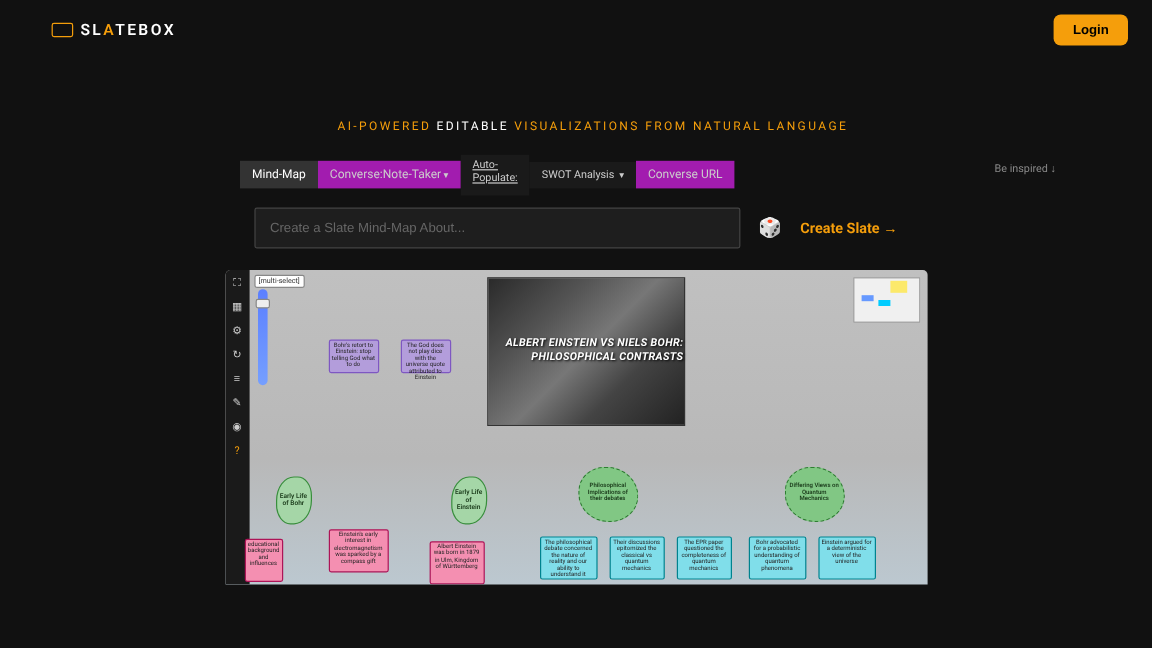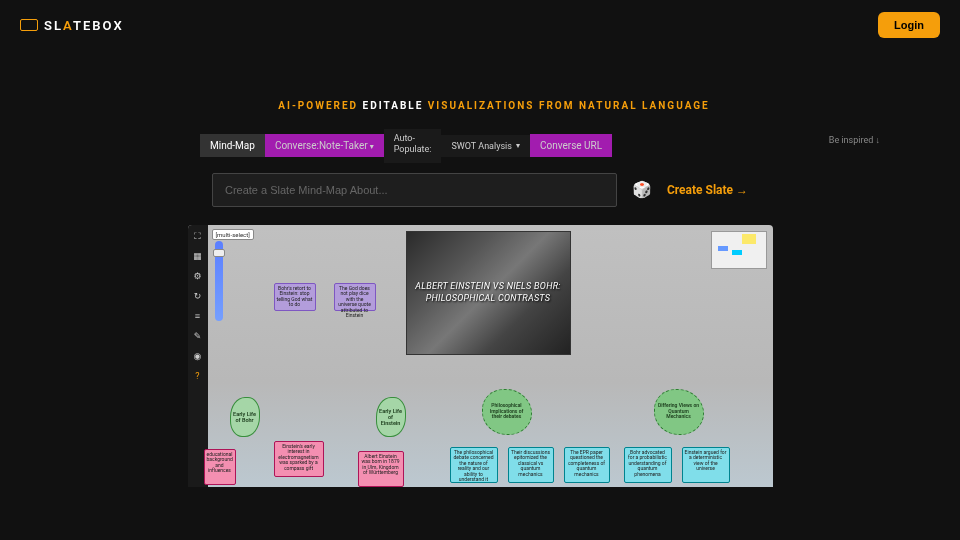--- a/index.html
+++ b/index.html
@@ -16,20 +16,21 @@
     .header {
       display: flex;
       align-items: center;
       padding: 12px 20px;
       position: relative;
     }
     .logo {
       display: flex;
       align-items: center;
       gap: 6px;
+      margin-left: 23px;
     }
     .logo-box {
       width: 18px;
       height: 12px;
       border: 1.5px solid #f59e0b;
       border-radius: 2px;
     }
     .logo-text {
       font-size: 13px;
       letter-spacing: 2px;
@@ -67,21 +68,21 @@
     .hero h1 {
       font-size: 42px;
       font-weight: 800;
       letter-spacing: -0.5px;
     }
     .hero h1 .accent { color: #f59e0b; }
     .tagline {
       margin-top: 12px;
       font-size: 10px;
       letter-spacing: 2px;
-      font-weight: 700;
+      font-weight: 400;
       margin-left: 28px;
     }
     .tagline .p1 { color: #f59e0b; }
     .tagline .p2 { color: #fff; }
     .tagline .p3 { color: #f59e0b; }
     
     .tab-row {
       display: flex;
       align-items: center;
       margin: 18px auto 0;
@@ -102,20 +103,21 @@
     }
     .tab-wide {
       padding: 4px 10px 8px;
       font-size: 9px;
       color: #ccc;
       background: #1a1a1a;
       display: flex;
       flex-direction: column;
       align-items: flex-start;
       line-height: 1.2;
+      text-decoration: underline;
     }
     .tab-swot {
       padding: 6px 10px;
       font-size: 9px;
       color: #ccc;
       background: #1a1a1a;
       display: flex;
       align-items: center;
       gap: 2px;
       justify-content: center;
@@ -250,26 +252,27 @@
       background: linear-gradient(135deg, #2a2a2a 0%, #555 30%, #777 50%, #444 70%, #222 100%);
       border: 1px solid #333;
       display: flex;
       align-items: center;
       justify-content: center;
       text-align: center;
     }
     .photo-text {
       color: #fff;
       font-size: 9px;
-      font-weight: 400;
+      font-weight: 700;
       text-shadow: 1px 1px 2px #000;
       line-height: 1.3;
       text-transform: uppercase;
       font-style: italic;
       letter-spacing: 0.3px;
+      text-align: right;
     }
     
     .note {
       position: absolute;
       font-size: 5px;
       text-align: center;
       padding: 2px;
       line-height: 1.1;
       color: #222;
       border-radius: 2px;

